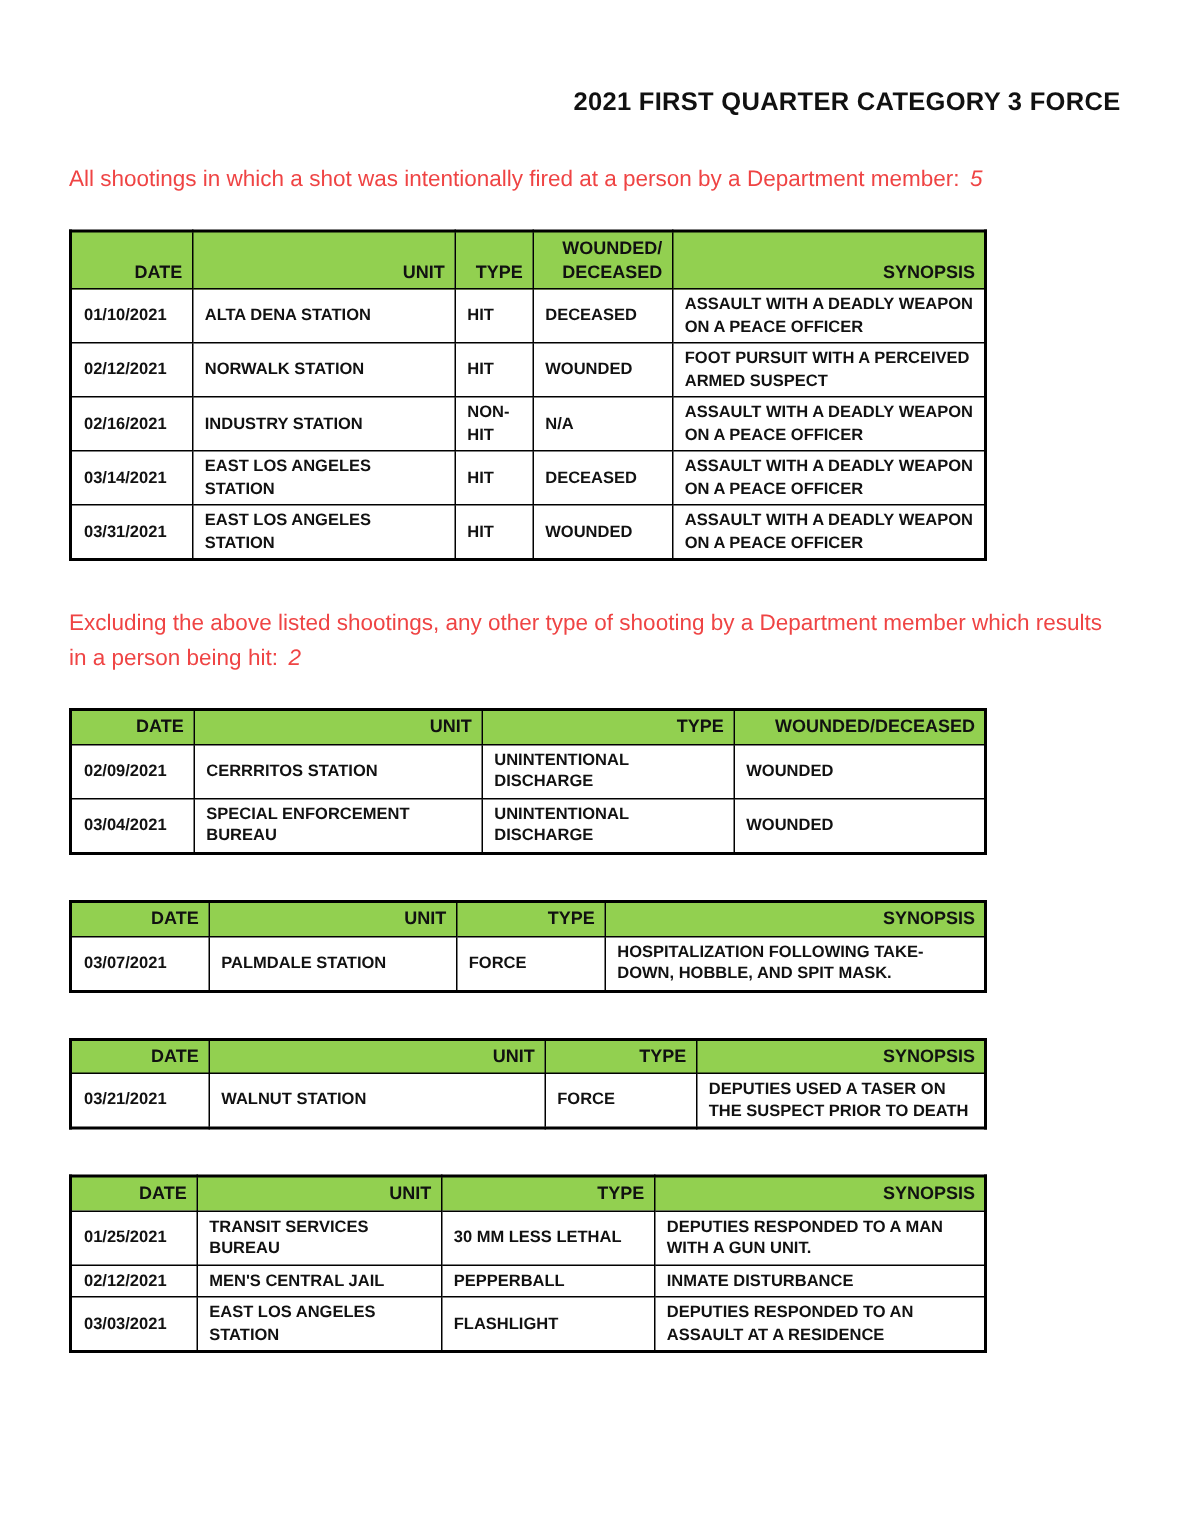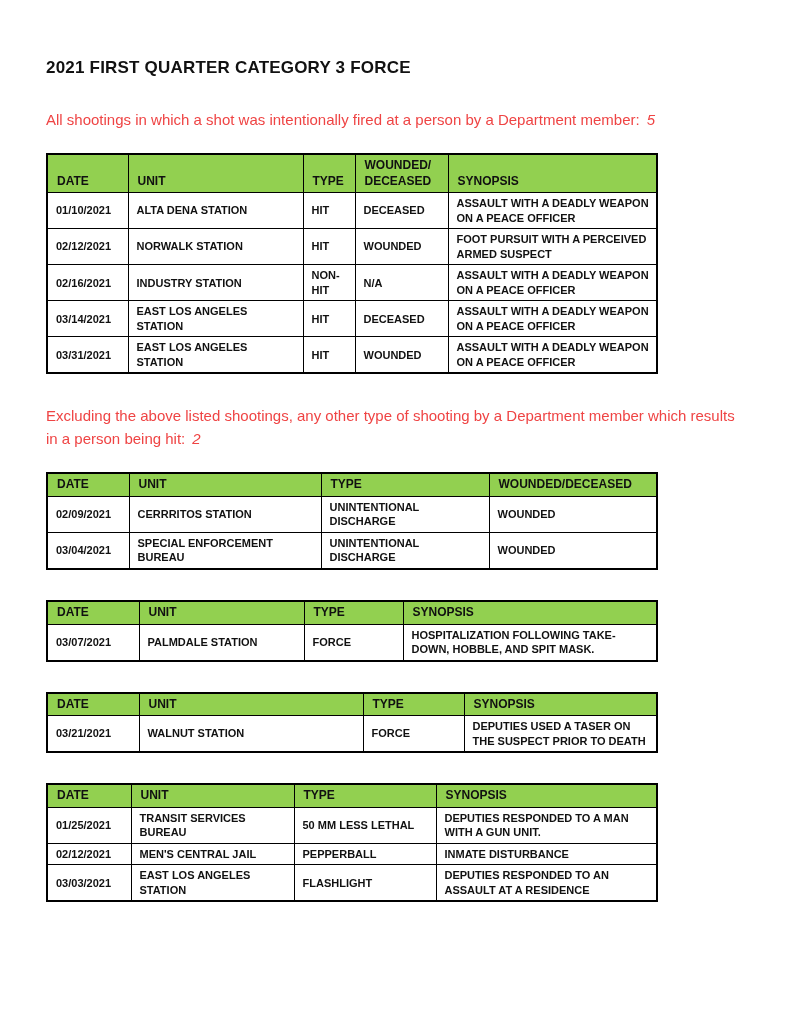--- a/index.html
+++ b/index.html
@@ -4,21 +4,21 @@
 <style>
   html, body { margin: 0; padding: 0; background: #ffffff; }
   body {
     width: 791px; height: 1024px;
     font-family: "Liberation Sans", "DejaVu Sans", sans-serif;
     color: #1a1a1a;
     overflow: hidden;
   }
   .page { padding: 58px 44px 0 46px; box-sizing: border-box; }
   .doc-title {
-    text-align: left;
+    text-align: right;
     font-size: 17px;
     font-weight: 700;
     letter-spacing: 0.2px;
     margin: 0 0 30px 0;
     color: #111;
   }
   .intro {
     font-size: 15px;
     line-height: 23px;
     margin: 0 0 22px 0;
@@ -31,21 +31,21 @@
     table-layout: fixed;
     width: 610px;
     border: 2px solid #000;
     margin: 0 0 30px 0;
   }
   table.force-table th {
     background: #92d050;
     border: 1px solid #000;
     font-size: 12px;
     font-weight: 700;
-    text-align: left;
+    text-align: right;
     vertical-align: bottom;
     padding: 3px 6px 3px 9px;
     color: #111;
     line-height: 1.3;
   }
   table.force-table td {
     border: 1px solid #000;
     font-size: 11px;
     font-weight: 700;
     vertical-align: middle;
@@ -222,21 +222,21 @@
             <th>DATE</th>
             <th>UNIT</th>
             <th>TYPE</th>
             <th>SYNOPSIS</th>
           </tr>
         </thead>
         <tbody>
           <tr>
             <td>01/25/2021</td>
             <td>TRANSIT SERVICES BUREAU</td>
-            <td>50 MM LESS LETHAL</td>
+            <td>30 MM LESS LETHAL</td>
             <td>DEPUTIES RESPONDED TO A MAN WITH A GUN UNIT.</td>
           </tr>
           <tr>
             <td>02/12/2021</td>
             <td>MEN'S CENTRAL JAIL</td>
             <td>PEPPERBALL</td>
             <td>INMATE DISTURBANCE</td>
           </tr>
           <tr>
             <td>03/03/2021</td>

